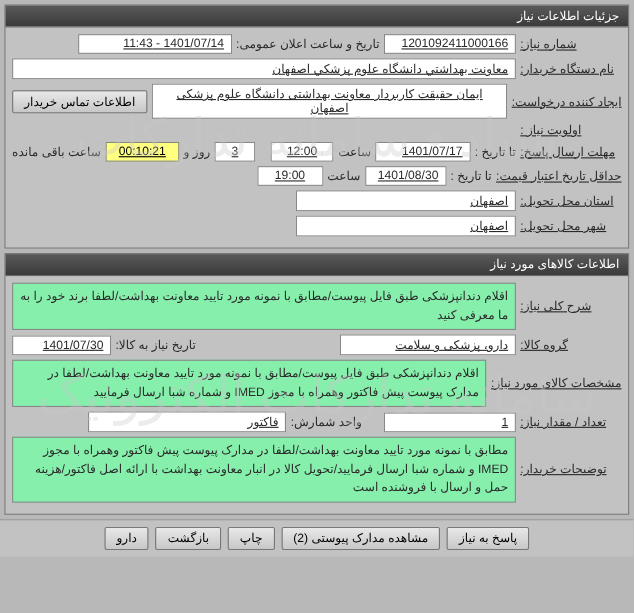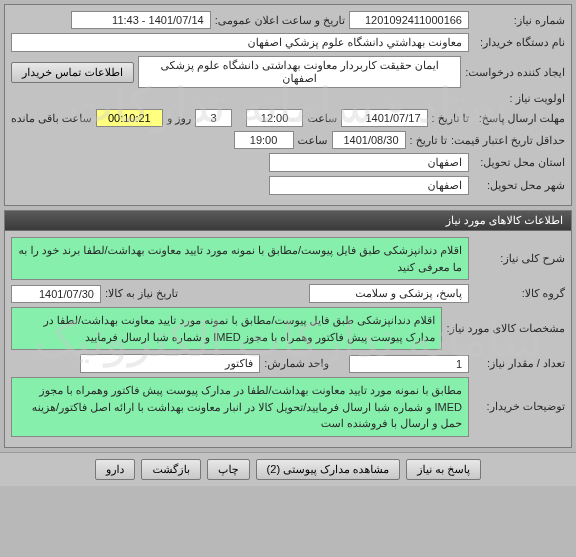--- a/index.html
+++ b/index.html
@@ -47,35 +47,37 @@
     align-items: center;
     margin-bottom: 4px;
     gap: 4px;
     flex-wrap: nowrap;
   }
   .label {
     color: #2a2a2a;
     font-size: 11px;
     white-space: nowrap;
     min-width: 92px;
-    text-align: right;
+    text-align: left;
+    text-decoration: underline;
   }
   .label-sm {
     color: #2a2a2a;
     font-size: 11px;
     white-space: nowrap;
   }
   .field {
     background: #fff;
     border: 1px solid #888;
     padding: 2px 6px;
     font-size: 11px;
     min-height: 18px;
     display: inline-flex;
     align-items: center;
+    text-decoration: underline;
   }
   .field-long { flex: 1; min-width: 280px; text-align: center; }
   .field-med { width: 120px; }
   .field-sm { width: 60px; justify-content: center; }
   .field-xs { width: 38px; justify-content: center; }
   .field-multi {
     background: #86efac;
     border: 1px solid #888;
     padding: 4px 6px;
     font-size: 11px;
@@ -104,20 +106,23 @@
     background: #c2c2c2;
     border-top: 1px solid #999;
   }
   .flex1 { flex: 1; }
   .gap { width: 6px; }
 </style>
 </head>
 <body>
 
 <div class="panel">
+  <div class="panel-header">
+    <span>جزئیات اطلاعات نیاز</span>
+  </div>
   <div class="panel-body">
     <div class="watermark">ستاد • سامانه تدارکات</div>
 
     <div class="row">
       <span class="label">شماره نیاز:</span>
       <span class="field field-med">1201092411000166</span>
       <span class="label-sm">تاریخ و ساعت اعلان عمومی:</span>
       <span class="field field-med" style="width:140px">1401/07/14 - 11:43</span>
     </div>
 
@@ -176,21 +181,21 @@
   <div class="panel-body">
     <div class="watermark">سامانه تدارکات الکترونیک</div>
 
     <div class="row">
       <span class="label">شرح کلی نیاز:</span>
       <div class="field-multi">اقلام دندانپزشکی طبق فایل پیوست/مطابق با نمونه مورد تایید معاونت بهداشت/لطفا برند خود را به ما معرفی کنید</div>
     </div>
 
     <div class="row">
       <span class="label">گروه کالا:</span>
-      <span class="field" style="width:160px">پاسخ، پزشکی و سلامت</span>
+      <span class="field" style="width:160px">دارو، پزشکی و سلامت</span>
       <span class="flex1"></span>
       <span class="label-sm">تاریخ نیاز به کالا:</span>
       <span class="field" style="width:90px">1401/07/30</span>
     </div>
 
     <div class="row">
       <span class="label">مشخصات کالای مورد نیاز:</span>
       <div class="field-multi">اقلام دندانپزشکی طبق فایل پیوست/مطابق با نمونه مورد تایید معاونت بهداشت/لطفا در مدارک پیوست پیش فاکتور وهمراه با مجوز IMED و شماره شبا ارسال فرمایید</div>
     </div>
 

